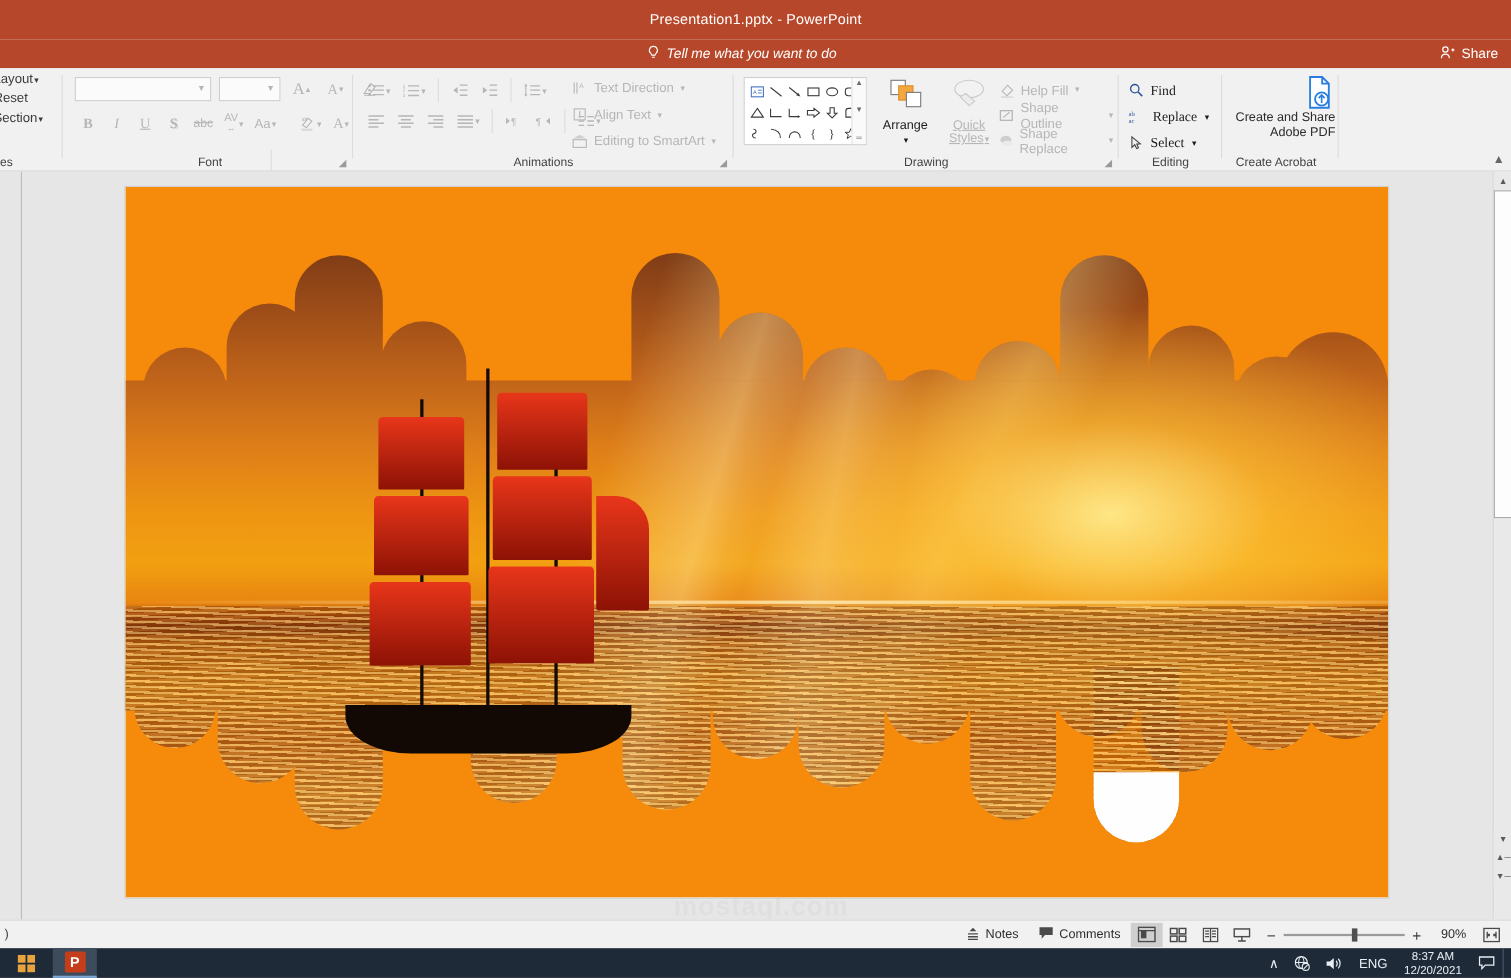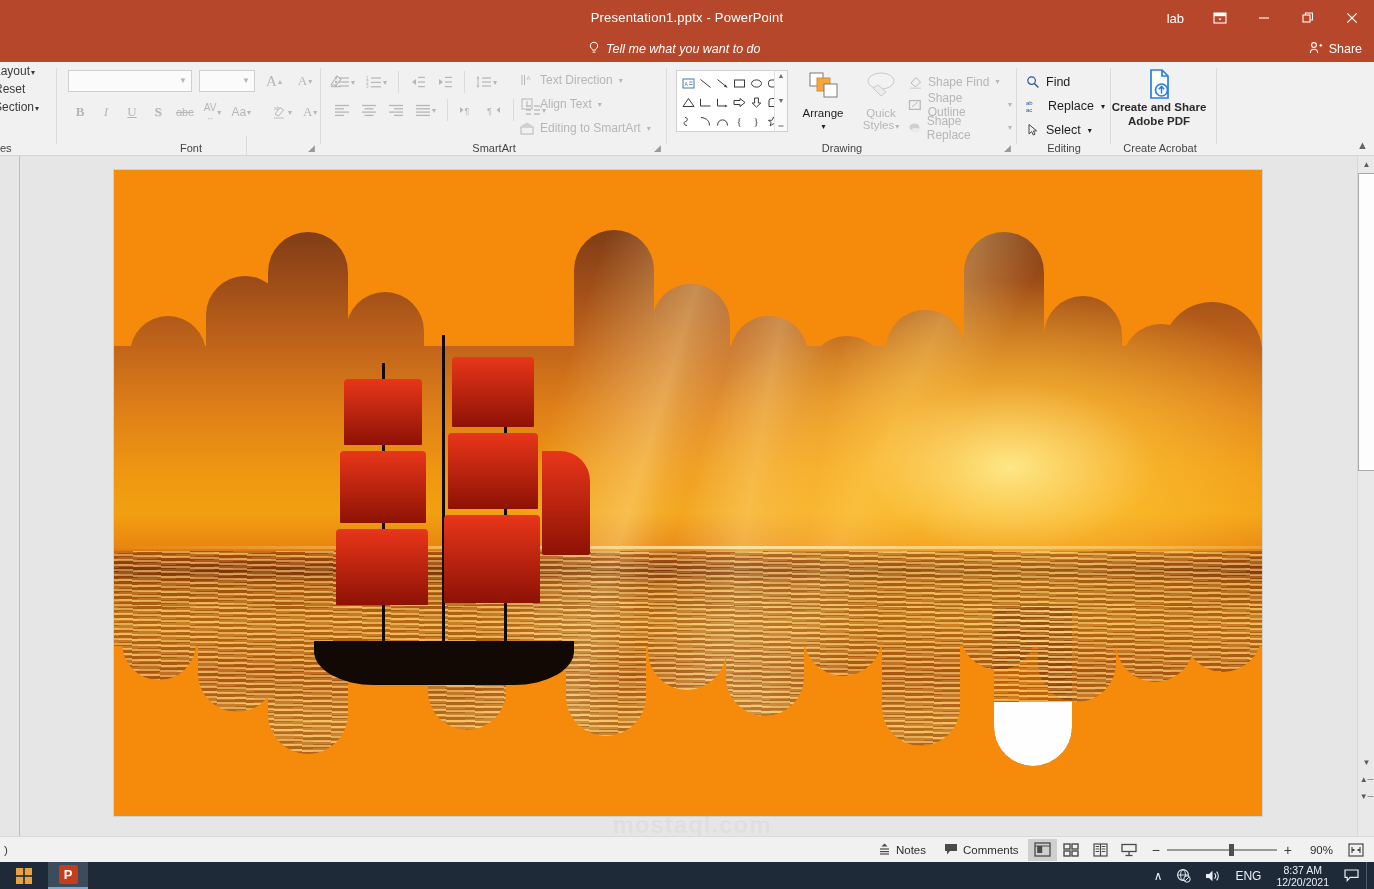--- a/index.html
+++ b/index.html
@@ -97,24 +97,24 @@
     position:absolute; right:0; top:0; width:13px; height:60px;
     border-left:1px solid #e2e2e2; display:flex; flex-direction:column;
     justify-content:space-between; align-items:center; padding:1px 0; background:#fafafa;
   }
   .ssbtn{ font-size:7px; color:#6b6b6b; line-height:8px; }
   .bigbtn{
     position:absolute; width:50px; text-align:center; font-size:11.5px; line-height:13px;
   }
 
   
-  .edrow{ height:24px; display:flex; align-items:center; gap:6px; font-size:12.5px; }
-
-  
-  .acro{ position:absolute; left:0; top:6px; width:110px; text-align:center; font-size:11.5px; line-height:14px; color:#2b2b2b;font-weight:bold; }
+  .edrow{ height:24px; display:flex; align-items:center; gap:6px; font-size:12.5px;font-family:Liberation Serif, serif; }
+
+  
+  .acro{ position:absolute; left:0; top:6px; width:110px; text-align:right; font-size:11.5px; line-height:14px; color:#2b2b2b; }
 
   .collapse-ribbon{
     position:absolute; right:6px; bottom:4px; font-size:11px; color:#666;
   }
 
   
   .workarea{
     position:absolute; left:0; top:156px; width:1374px; height:680px;
     background:#e6e6e6;
   }
@@ -254,47 +254,20 @@
   .tray{ position:absolute; right:0; top:0; height:27px; display:flex; align-items:center; color:#e8eef5; }
   .tray-i{ padding:0 7px; font-size:12px; display:flex; align-items:center; }
   .clock{ text-align:center; font-size:10.5px; line-height:12px; padding:0 8px; }
   .showdesk{ width:8px; height:27px; border-left:1px solid #4a5a6a; }
 </style>
 </head>
 <body>
 
 <div class="titlebar">
   <div class="title-text">Presentation1.pptx  -  PowerPoint</div>
-  <div class="tb-right">
-    <div class="tb-user">lab</div>
-    <div class="tb-icon">
-      <svg width="14" height="14" viewBox="0 0 14 14">
-          <rect x="1" y="2" width="12" height="10" fill="none" stroke="#fff" stroke-width="1.1"></rect>
-          <rect x="1" y="2" width="12" height="3.2" fill="#fff"></rect>
-          <path d="M7 9.4 L5.4 7.4 H8.6 Z" fill="#fff"></path>
-        </svg>
-    </div>
-    <div class="tb-icon">
-      <svg width="12" height="12" viewBox="0 0 12 12">
-          <line x1="1" y1="6" x2="11" y2="6" stroke="#fff" stroke-width="1.1"></line>
-        </svg>
-    </div>
-    <div class="tb-icon">
-      <svg width="12" height="12" viewBox="0 0 12 12">
-          <rect x="1" y="3" width="7" height="7" fill="none" stroke="#fff" stroke-width="1.1"></rect>
-          <polyline points="3.4,3 3.4,1 10.5,1 10.5,8 8.6,8" fill="none" stroke="#fff" stroke-width="1.1"></polyline>
-        </svg>
-    </div>
-    <div class="tb-icon tb-close">
-      <svg width="12" height="12" viewBox="0 0 12 12">
-          <line x1="1.3" y1="1.3" x2="10.7" y2="10.7" stroke="#fff" stroke-width="1.2"></line>
-          <line x1="10.7" y1="1.3" x2="1.3" y2="10.7" stroke="#fff" stroke-width="1.2"></line>
-        </svg>
-    </div>
-  </div>
 </div>
 
 <div class="tabsrow">
   <div class="tellme">
     <span>
       <svg width="12" height="14" viewBox="0 0 12 14">
           <path d="M6 1.2a3.6 3.6 0 0 0-2.2 6.5c.5.4.7.9.7 1.4h3c0-.5.2-1 .7-1.4A3.6 3.6 0 0 0 6 1.2z" fill="none" stroke="#fff" stroke-width="1"></path>
           <line x1="4.6" y1="11.1" x2="7.4" y2="11.1" stroke="#fff" stroke-width="1"></line>
         </svg>
     </span>
@@ -533,21 +506,21 @@
       </div>
       <div class="prow dis">
         <svg width="15" height="14" viewBox="0 0 15 14">
             <rect x="1" y="6" width="12" height="7" fill="none" stroke="#b6b6b6" stroke-width="1"></rect>
             <path d="M1 5 L7 1.5 L13 5 Z" fill="#cfcfcf"></path>
           </svg>
         <span>Editing to SmartArt</span>
           <span class="cap">▾</span>
       </div>
     </div>
-    <div class="gtitle">SmartArt</div>
+    <div class="gtitle">Animations</div>
     <div class="dialoglauncher">◢</div>
   </div>
   <div class="gsep" style="left:666px;"></div>
 
   <div class="grp" style="left:668px;width:348px;">
     <div class="shapegal">
       <div class="shapegrid">
         <div class="shapecell">
             <svg width="13" height="11" viewBox="0 0 13 11">
               <rect x="1" y="1" width="11" height="9" fill="none" stroke="#4472c4" stroke-width="1"></rect>
@@ -665,30 +638,30 @@
       <div class="cap">▾</div>
     </div>
 
     <div class="bigbtn dis" style="left:188px;top:8px;">
       <div>
         <svg width="40" height="34" viewBox="0 0 40 34">
           <ellipse cx="20" cy="11" rx="13" ry="8" fill="#f2f2f2" stroke="#c9c9c9" stroke-width="1"></ellipse>
           <path d="M12 18 L20 26 L25 22 L17 15 Z" fill="#ececec" stroke="#c9c9c9" stroke-width="1"></path>
         </svg>
       </div>
-      <div style="line-height:12px;">Quick<br>Styles<span class="cap">▾</span></div>
+      <div style="line-height:12px;text-decoration:underline;">Quick<br>Styles<span class="cap">▾</span></div>
     </div>
 
     <div style="position:absolute;left:240px;top:8px;width:104px;">
       <div class="prow dis" style="height:23px;display:flex;align-items:center;gap:5px;font-size:12px;">
         <svg width="15" height="14" viewBox="0 0 15 14">
             <path d="M3 8 L8 2.5 L12.5 7 L7.5 12 Z" fill="none" stroke="#b6b6b6" stroke-width="1"></path>
             <rect x="2" y="12.5" width="11" height="1.5" fill="#d9d9d9"></rect>
           </svg>
-        <span>Shape Find</span>
+        <span>Help Fill</span>
           <span class="cap">▾</span>
       </div>
       <div class="prow dis" style="height:23px;display:flex;align-items:center;gap:5px;font-size:12px;">
         <svg width="15" height="14" viewBox="0 0 15 14">
             <rect x="1.5" y="2.5" width="11" height="9" fill="none" stroke="#b6b6b6" stroke-width="1.2"></rect>
             <line x1="4" y1="9" x2="10" y2="4" stroke="#b6b6b6" stroke-width="1"></line>
           </svg>
         <span>Shape Outline</span>
           <span class="cap">▾</span>
       </div>

